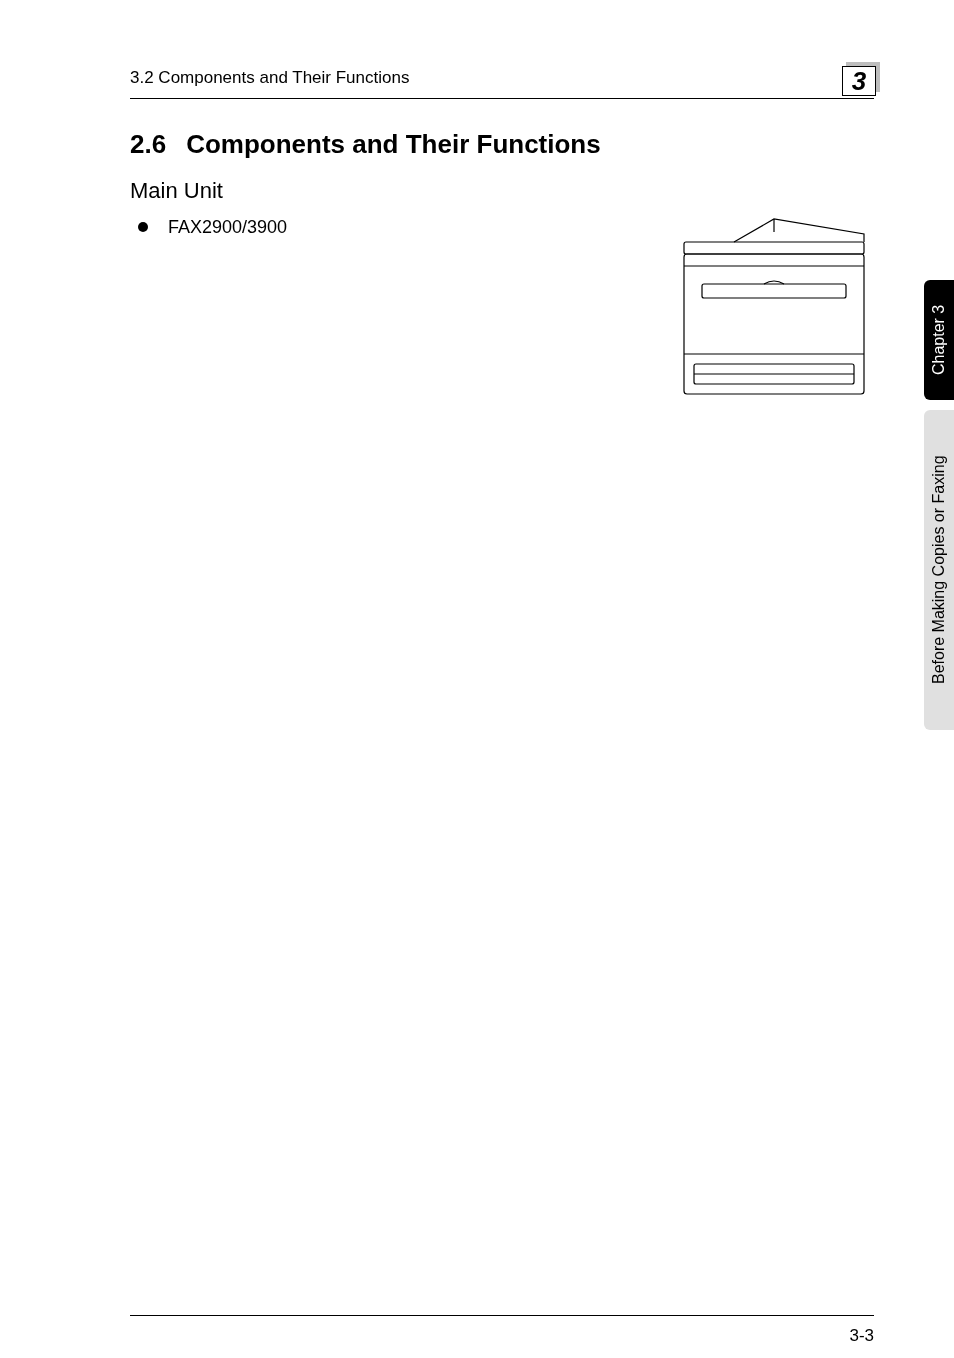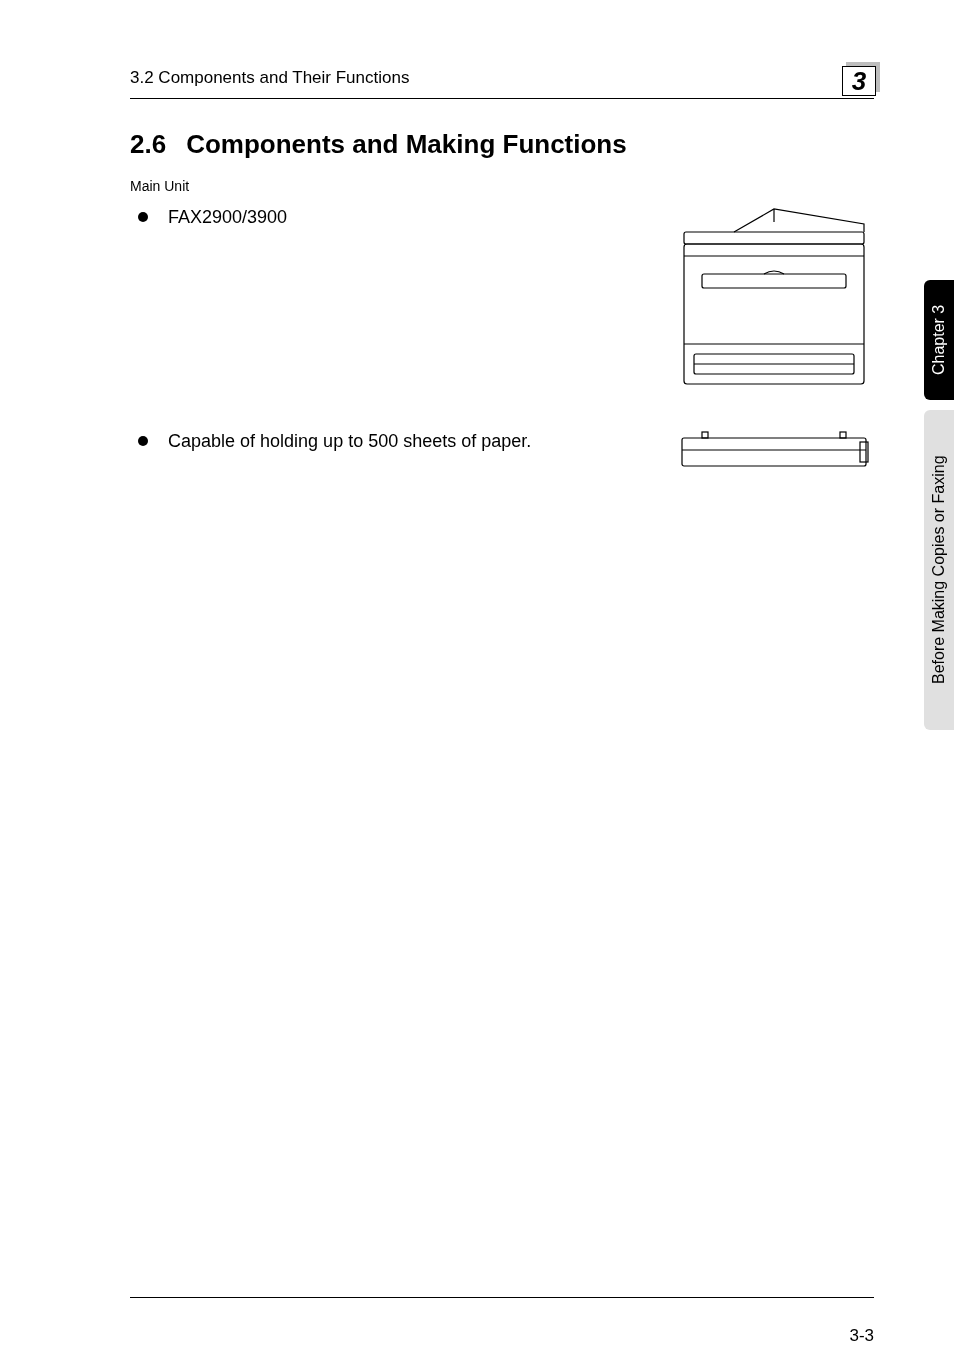--- a/index.html
+++ b/index.html
@@ -66,21 +66,21 @@
     .section-title {
       font-size: 26px;
       font-weight: bold;
       margin-bottom: 18px;
     }
     .section-number {
       display: inline-block;
       margin-right: 20px;
     }
     .subhead {
-      font-size: 14px;
+      font-size: 22px;
       margin-bottom: 10px;
     }
     .content-row {
       display: flex;
       align-items: flex-start;
       gap: 20px;
       margin-bottom: 30px;
     }
     .content-text {
       flex: 1;
@@ -134,40 +134,40 @@
       background: #e0e0e0;
       color: #000;
       min-height: 320px;
     }
     .footer {
       position: absolute;
       bottom: 40px;
       left: 130px;
       right: 80px;
       border-top: 1px solid #000;
-      padding-top: 28px;
+      padding-top: 10px;
       text-align: right;
       font-size: 17px;
     }
   </style>
 </head>
 <body>
 
 <div class="page">
 
   <div class="header-row">
     <div class="header-left">3.2 Components and Their Functions</div>
     <div class="chapter-tab">
       <div class="shadow"></div>
       <div class="front">3</div>
     </div>
   </div>
 
   <h2 class="section-title">
-    <span class="section-number">2.6</span><span>Components and Making Functions</span>
+    <span class="section-number">2.6</span><span>Components and Their Functions</span>
   </h2>
 
   <div class="subhead">Main Unit</div>
   <div class="content-row">
     <div class="content-text">
       <ul>
         <li>FAX2900/3900</li>
       </ul>
     </div>
     <div class="svg-box">
@@ -188,40 +188,20 @@
 
           <path d="M 60 28 L 100 5 L 190 20 L 190 28"></path>
           <line x1="100" y1="5" x2="100" y2="18"></line>
 
           <line x1="10" y1="140" x2="190" y2="140"></line>
         </g>
       </svg>
     </div>
   </div>
 
-  <div class="content-row">
-    <div class="content-text">
-      <ul>
-        <li>Capable of holding up to 500 sheets of paper.</li>
-      </ul>
-    </div>
-    <div class="svg-box">
-      <svg width="200" height="46" viewBox="0 0 200 46">
-        <g fill="none" stroke="#000" stroke-width="1.2">
-          <rect x="8" y="10" width="184" height="28" rx="2"></rect>
-          <line x1="8" y1="22" x2="192" y2="22"></line>
-
-          <rect x="28" y="4" width="6" height="6"></rect>
-          <rect x="166" y="4" width="6" height="6"></rect>
-
-          <rect x="186" y="14" width="8" height="20"></rect>
-        </g>
-      </svg>
-    </div>
-  </div>
 
 
   <div class="footer">
     <span>3-3</span>
   </div>
 
 </div>
 
 <div class="side-tabs">
   <div class="side-tab dark">Chapter 3</div>

